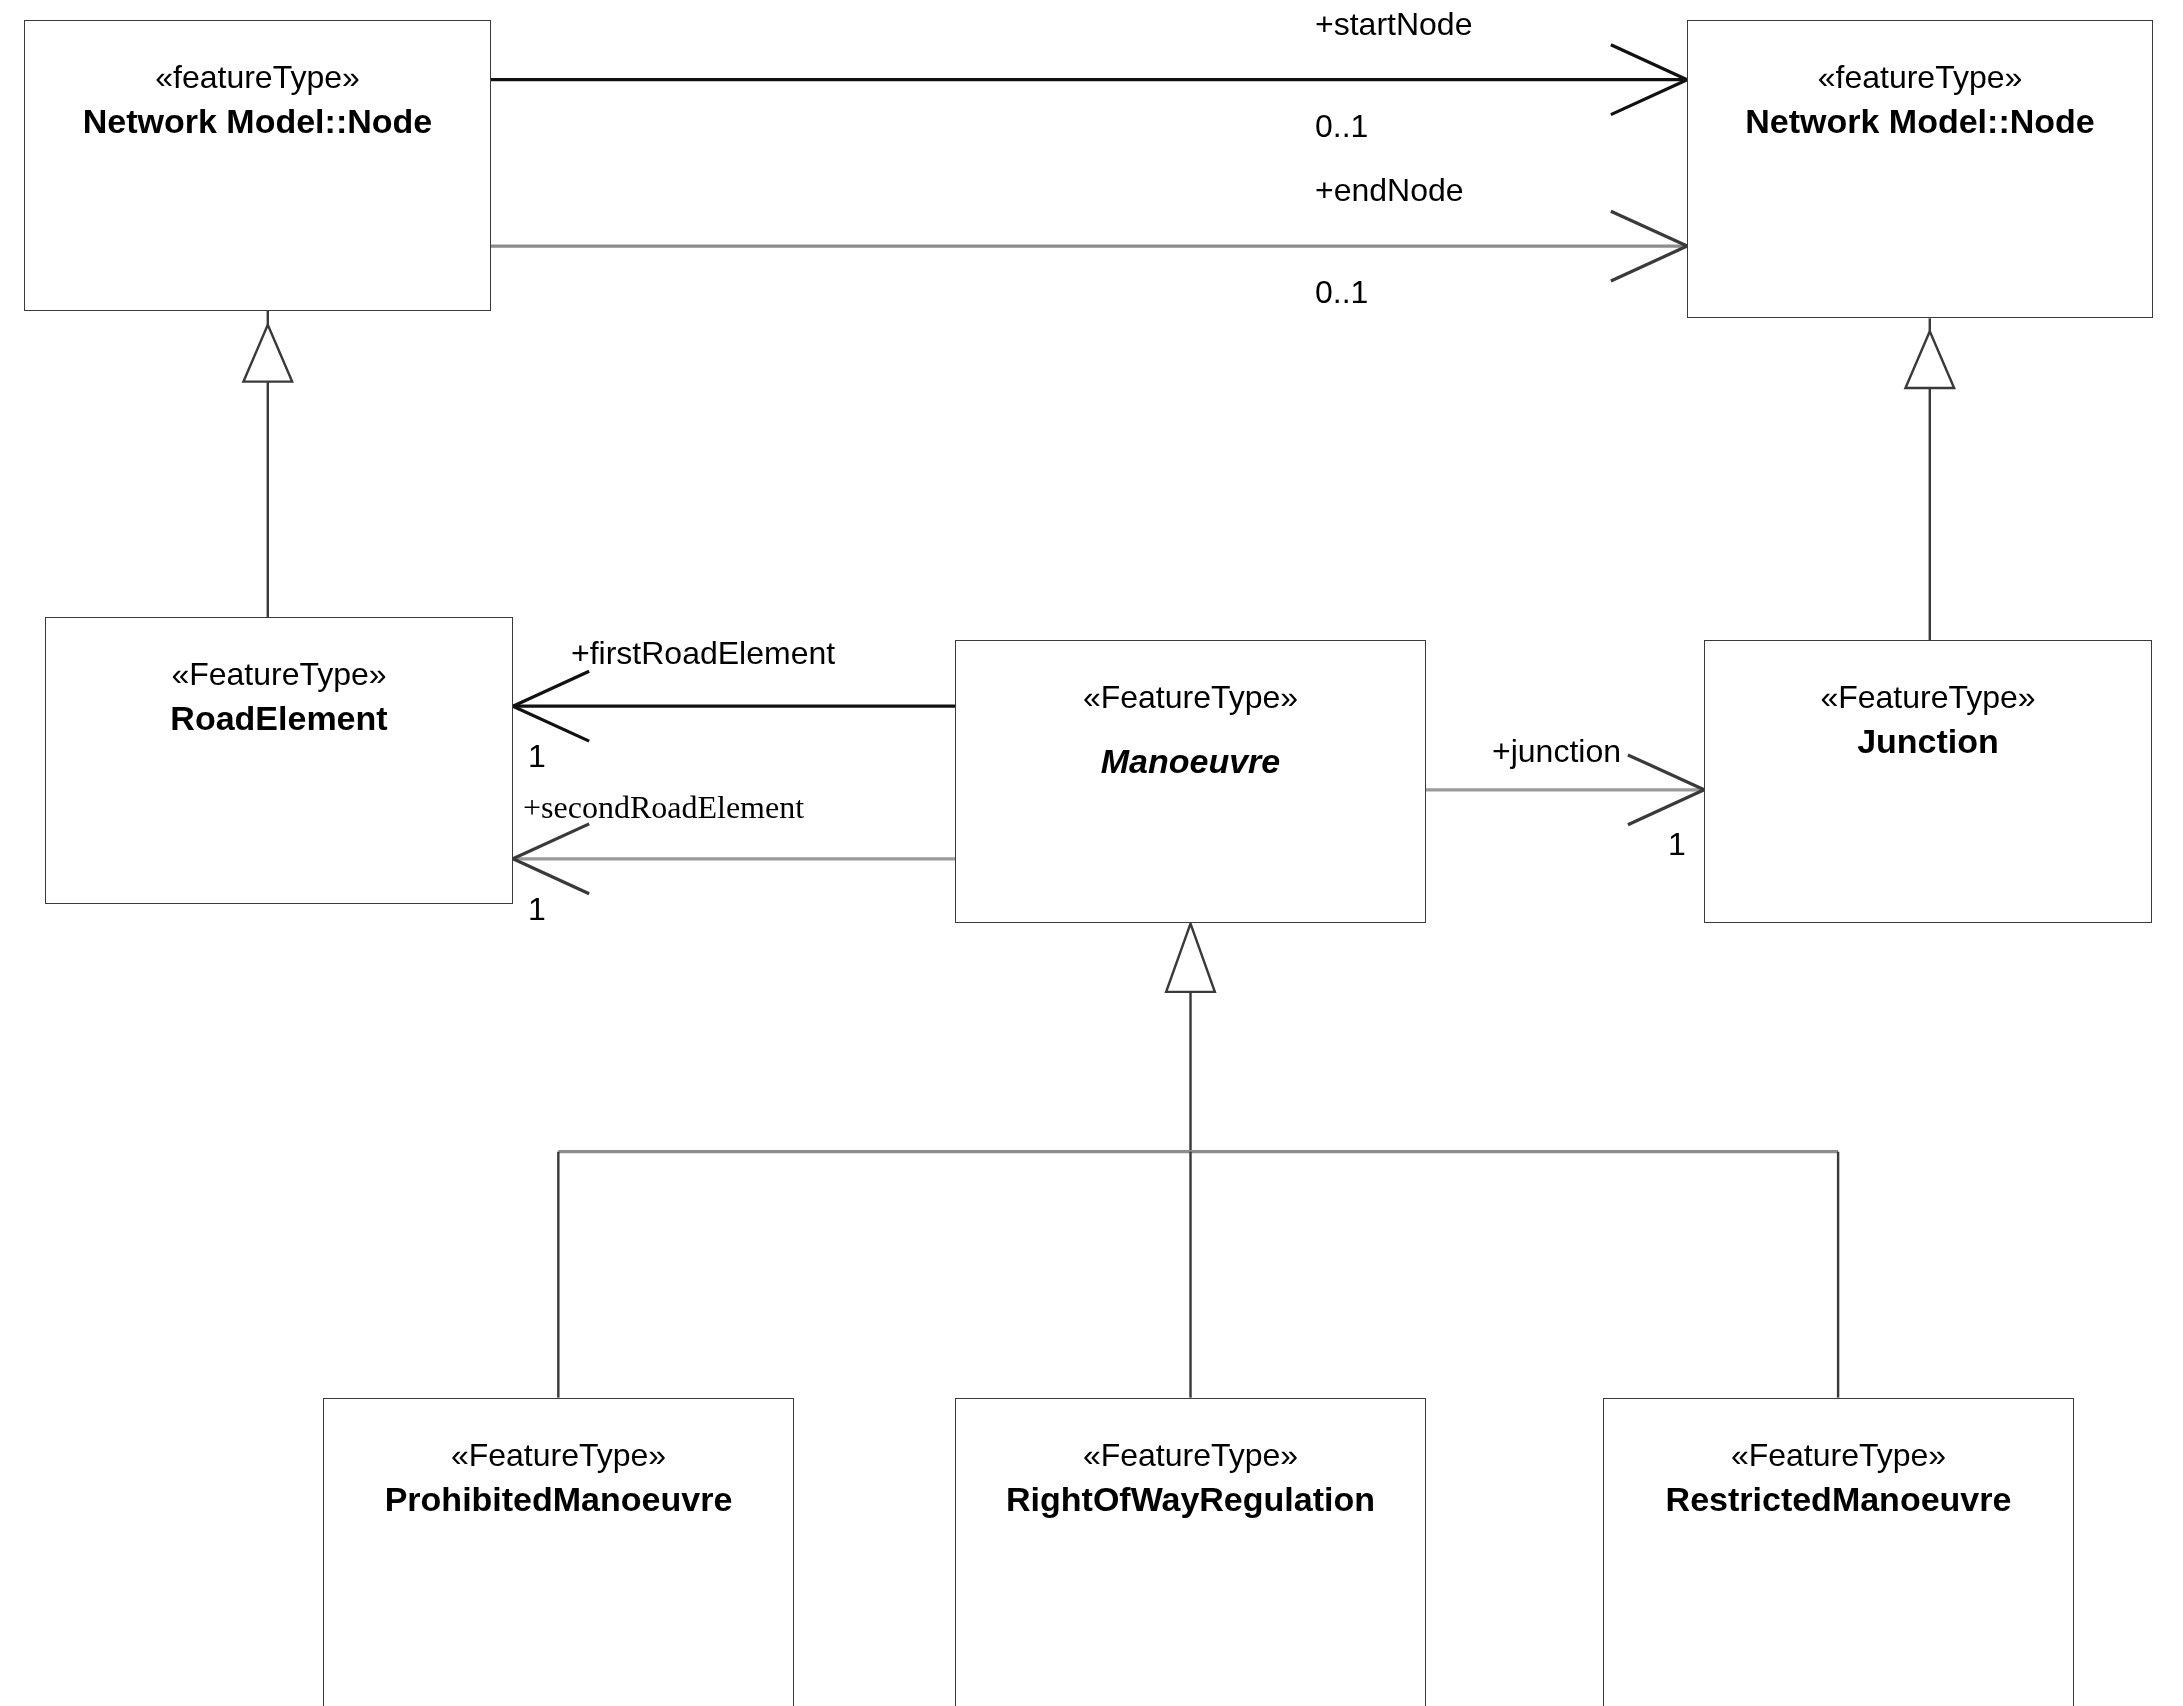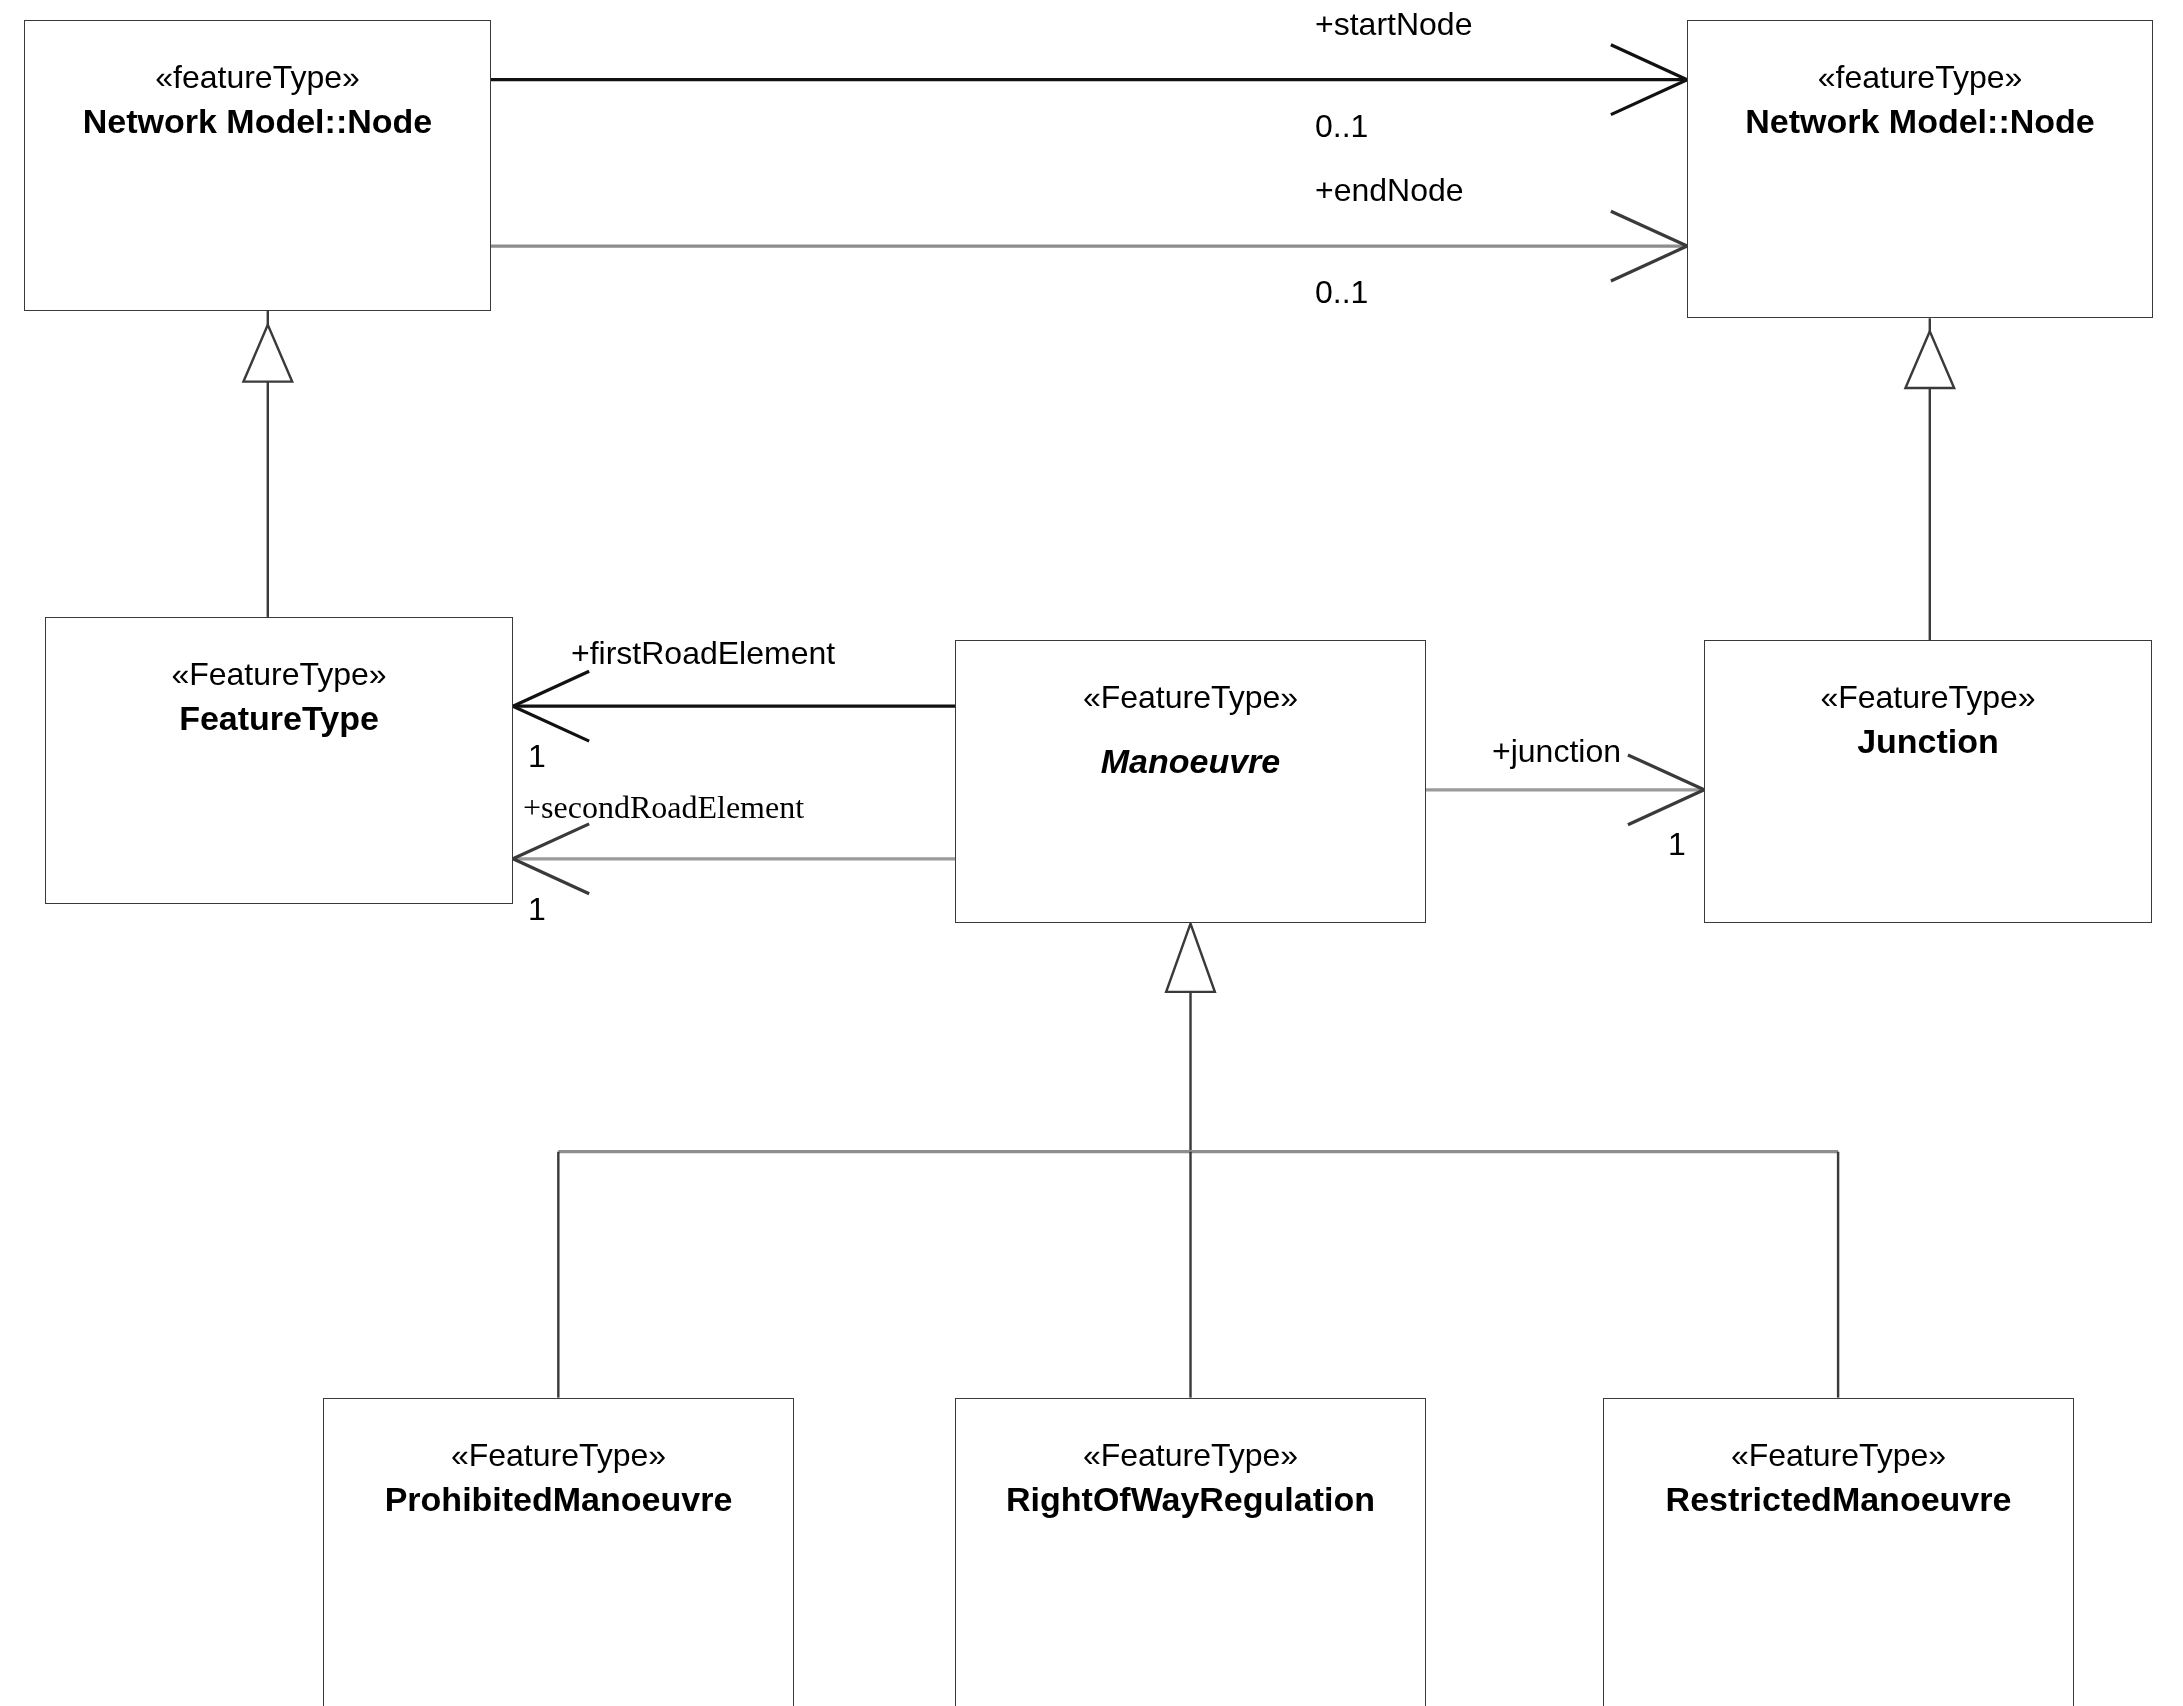--- a/index.html
+++ b/index.html
@@ -126,21 +126,21 @@
     <div class="clsname">Network Model::Node</div>
   </div>
 
   <div class="umlbox" style="left:1687px; top:20px; width:466px; height:298px; padding-top:39px;">
     <div class="stereotype">«featureType»</div>
     <div class="clsname">Network Model::Node</div>
   </div>
 
   <div class="umlbox" style="left:45px; top:617px; width:468px; height:287px; padding-top:39px;">
     <div class="stereotype">«FeatureType»</div>
-    <div class="clsname">FeatureType</div>
+    <div class="clsname">RoadElement</div>
   </div>
 
   <div class="umlbox" style="left:955px; top:640px; width:471px; height:283px; padding-top:39px;">
     <div class="stereotype">«FeatureType»</div>
     <div class="clsname abstract">Manoeuvre</div>
   </div>
 
   <div class="umlbox" style="left:1704px; top:640px; width:448px; height:283px; padding-top:39px;">
     <div class="stereotype">«FeatureType»</div>
     <div class="clsname">Junction</div>

